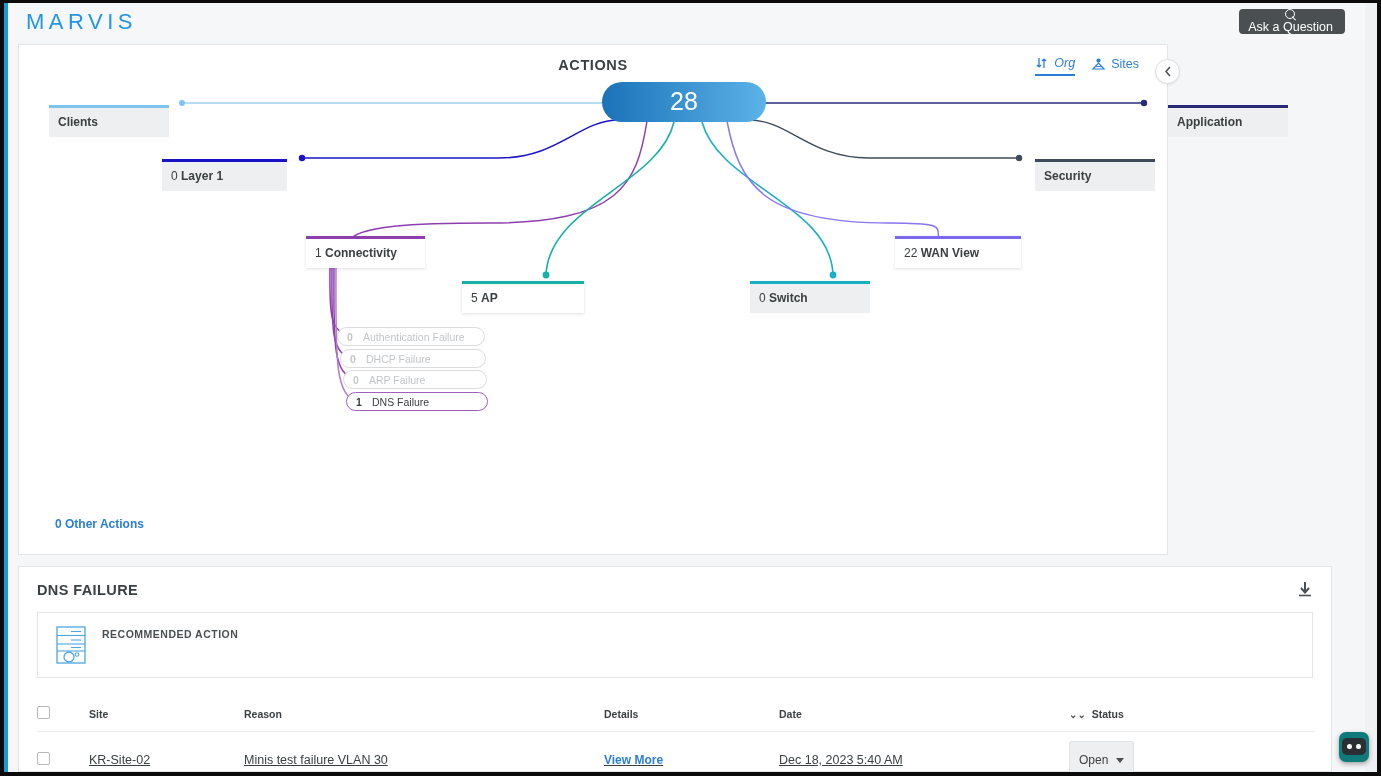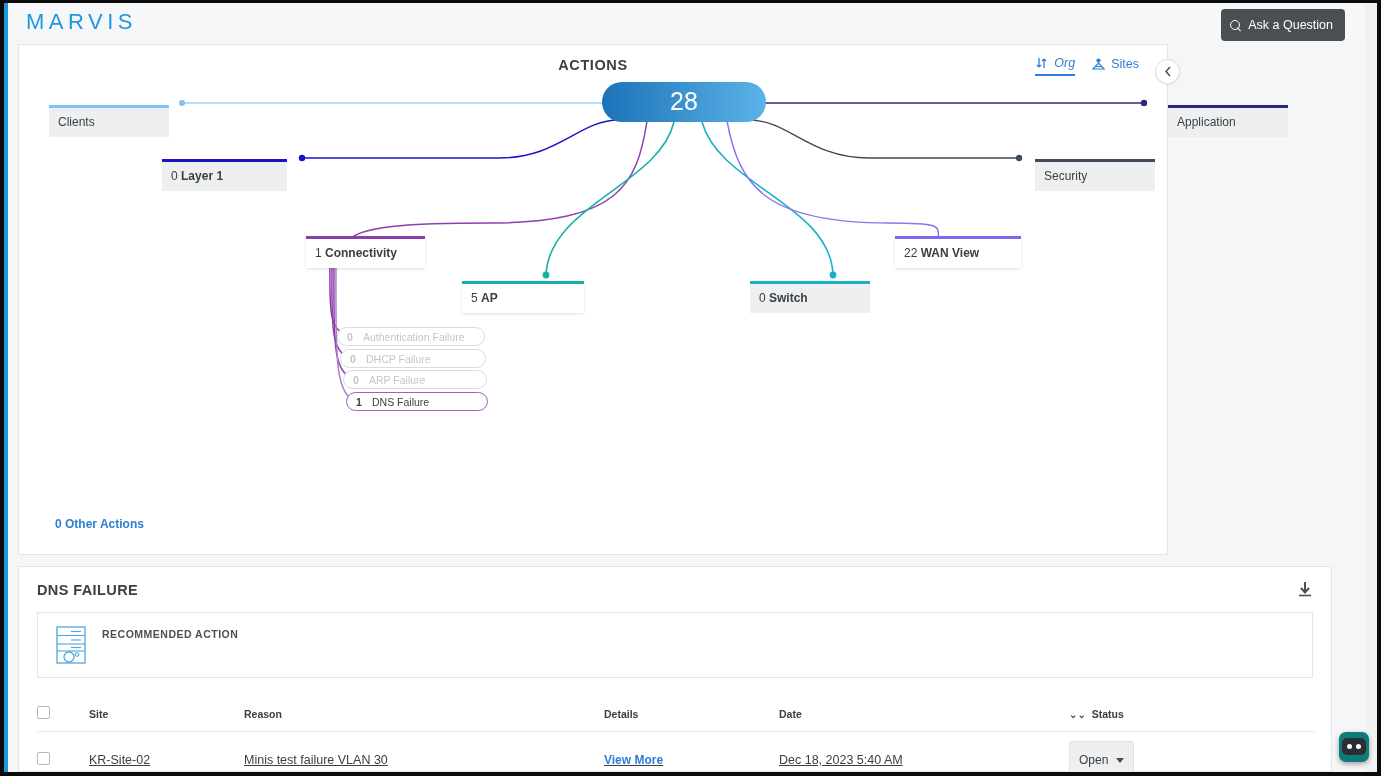--- a/index.html
+++ b/index.html
@@ -29,24 +29,24 @@
     position: absolute; left: 8px; top: 3px; right: 4px; height: 36px;
     background: #f6f7f8;
   }
   .brand {
     position: absolute; left: 18px; top: 6px;
     font-size: 22px; letter-spacing: 4.5px; color: #2196e3;
     font-family: "Liberation Sans", sans-serif; font-weight: 400;
   }
   .ask-btn {
     position: absolute; right: 32px; top: 6px;
-    height: 32px; padding: 0 12px 0 9px;
+    height: 25px; padding: 0 12px 0 9px;
     background: #4a4f52; color: #fff; border-radius: 4px;
     display: flex; align-items: center; gap: 7px;
-    font-size: 12.5px; cursor: pointer; border: none;
+    font-size: 12.5px; cursor: pointer; border: none; flex-direction: column;
   }
   .ask-btn .mag { display:inline-block; width: 11px; height: 11px; position: relative; }
   .ask-btn .mag::before{
     content:""; position:absolute; left:0; top:0; width:8px; height:8px;
     border:1.4px solid #fff; border-radius:50%;
   }
   .ask-btn .mag::after{
     content:""; position:absolute; left:7px; top:7px; width:5px; height:1.4px;
     background:#fff; transform:rotate(45deg); transform-origin:left center;
   }
@@ -83,21 +83,21 @@
   
   .node {
     position: absolute; z-index: 10;
     background: #eeeff0; border-top: 3px solid #888;
     font-size: 12px; color: #3b4043;
     padding: 8px 9px 9px 9px; line-height: 1;
   }
   .node.white { background: #fff; box-shadow: 0 1px 3px rgba(0,0,0,.13); }
   .node .cnt { font-weight: normal; color:#3b4043; }
   .node .lbl { font-weight: bold; }
-  .node .lbl.plain { font-weight: normal; }
+  .node .lbl.plain { font-weight: bold; }
 
   
   .pill {
     position: absolute; z-index: 10; height: 19px;
     border: 1px solid #d9dbde; border-radius: 10px;
     background: #fff; display: flex; align-items: center;
     font-size: 10.5px; color: #c3c6c9; padding: 0 9px;
   }
   .pill .pc { width: 16px; font-weight: bold; }
   .pill.active { border-color: #a45ec0; color: #3b4043; }

